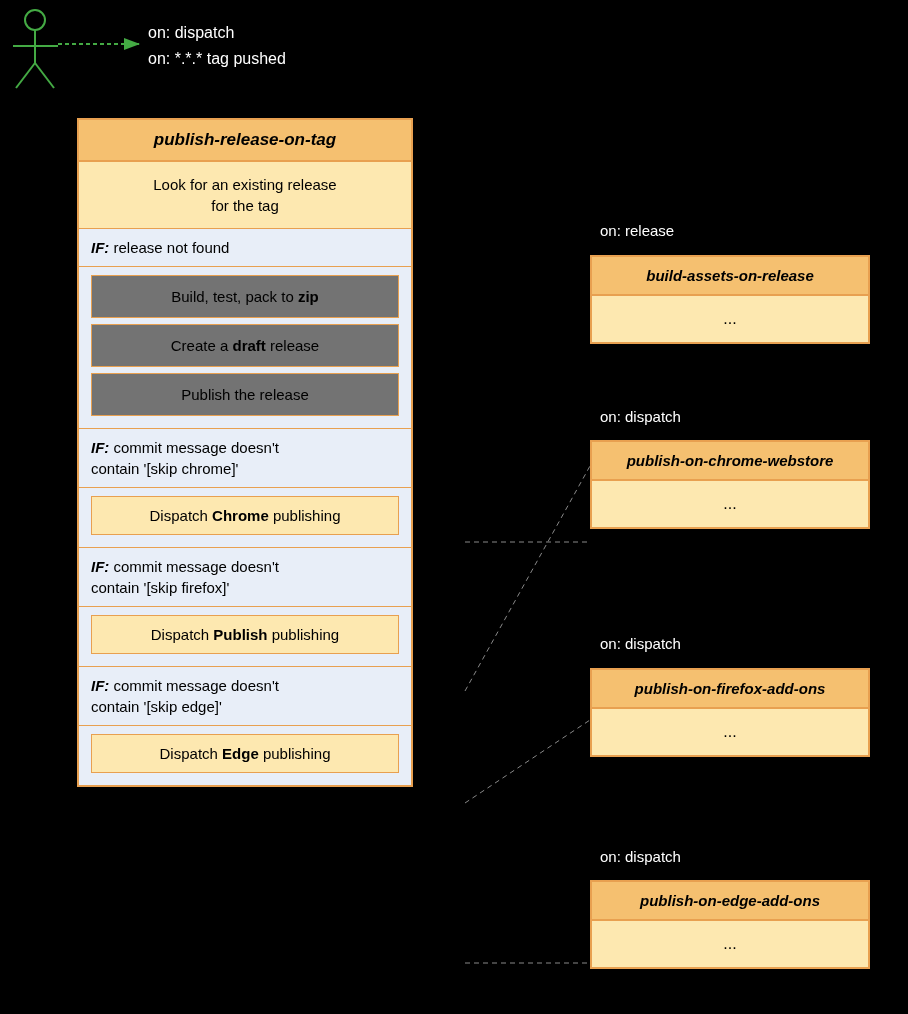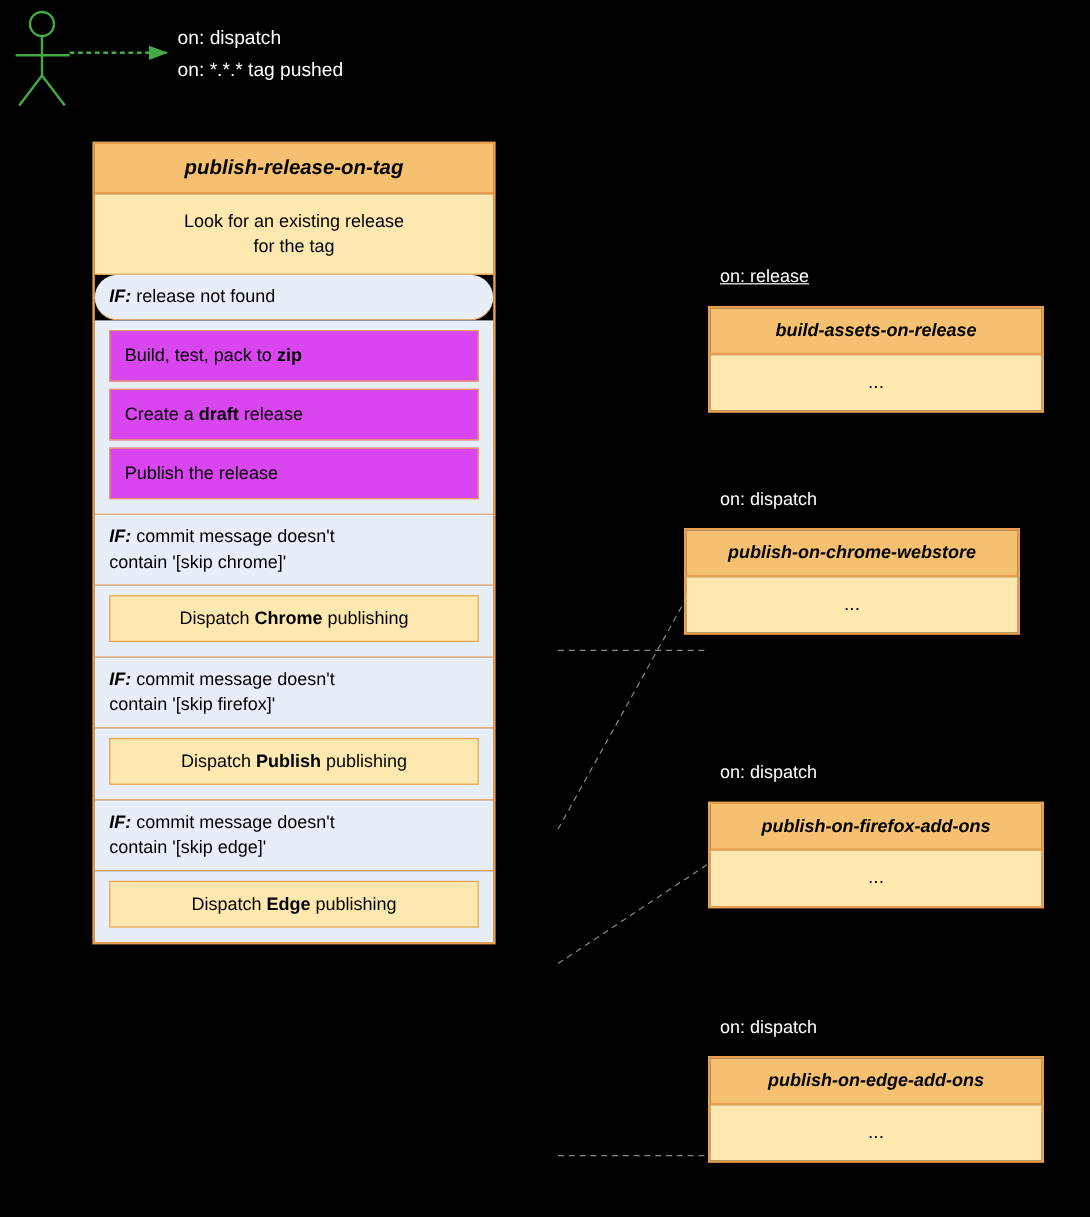--- a/index.html
+++ b/index.html
@@ -64,38 +64,38 @@
     }
 
     
     .if-block {
       background: #e8eef8;
       border-bottom: 1px solid #e8a050;
       padding: 8px 12px;
       font-size: 15px;
       color: #000;
       line-height: 1.4;
-      border-radius: 19px;
     }
 
     .if-block em {
       font-style: italic;
       font-weight: bold;
     }
 
     
     .sub-steps {
       background: #e8eef8;
       border-bottom: 1px solid #e8a050;
       padding: 8px 12px 12px 12px;
     }
 
     .sub-step {
-      background: #d946ef;
+      background: #737373;
       border: 1px solid #e8a050;
+      text-align: center;
       padding: 10px 12px;
       margin-bottom: 6px;
       font-size: 15px;
       color: #000;
       line-height: 1.4;
     }
 
     .sub-step:last-child {
       margin-bottom: 0;
     }
@@ -259,28 +259,28 @@
       <em>IF:</em> commit message doesn't<br>contain '[skip edge]'
     </div>
     <div class="dispatch-step" style="border-bottom:none;">
       <div class="dispatch-step-inner">
         Dispatch <strong>Edge</strong> publishing
       </div>
     </div>
 
   </div>
 
-  <div class="on-label" style="top:222px;left:600px;text-decoration:underline;">on: release</div>
+  <div class="on-label" style="top:222px;left:600px;">on: release</div>
   <div class="right-workflow" style="top:255px;left:590px;">
     <div class="right-workflow-title">build-assets-on-release</div>
     <div class="right-workflow-body">...</div>
   </div>
 
   <div class="on-label" style="top:408px;left:600px;">on: dispatch</div>
-  <div class="right-workflow" style="top:440px;left:570px;">
+  <div class="right-workflow" style="top:440px;left:590px;">
     <div class="right-workflow-title">publish-on-chrome-webstore</div>
     <div class="right-workflow-body">...</div>
   </div>
 
   <div class="on-label" style="top:635px;left:600px;">on: dispatch</div>
   <div class="right-workflow" style="top:668px;left:590px;">
     <div class="right-workflow-title">publish-on-firefox-add-ons</div>
     <div class="right-workflow-body">...</div>
   </div>
 

